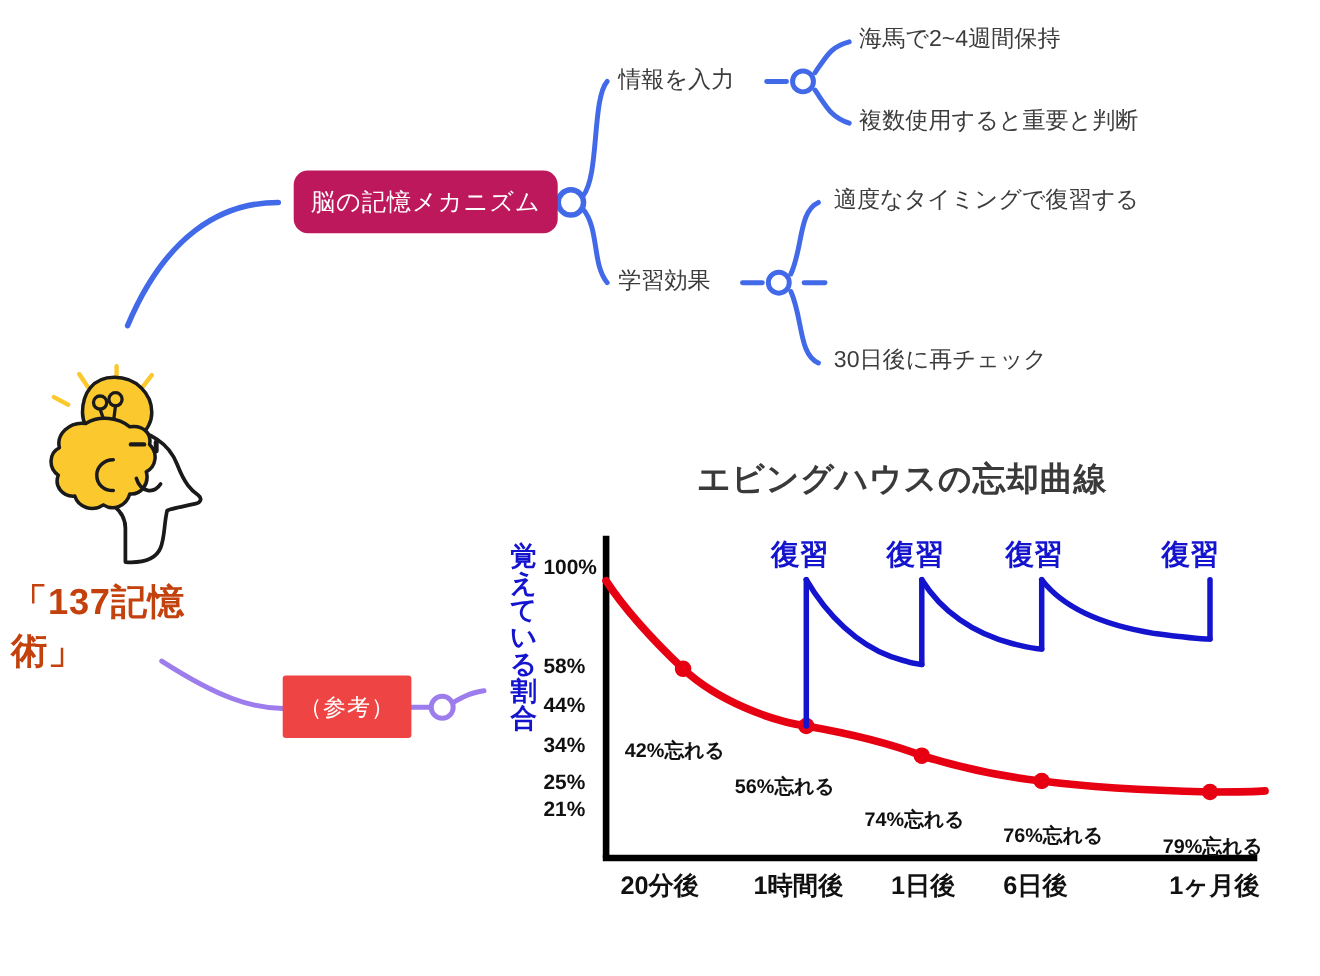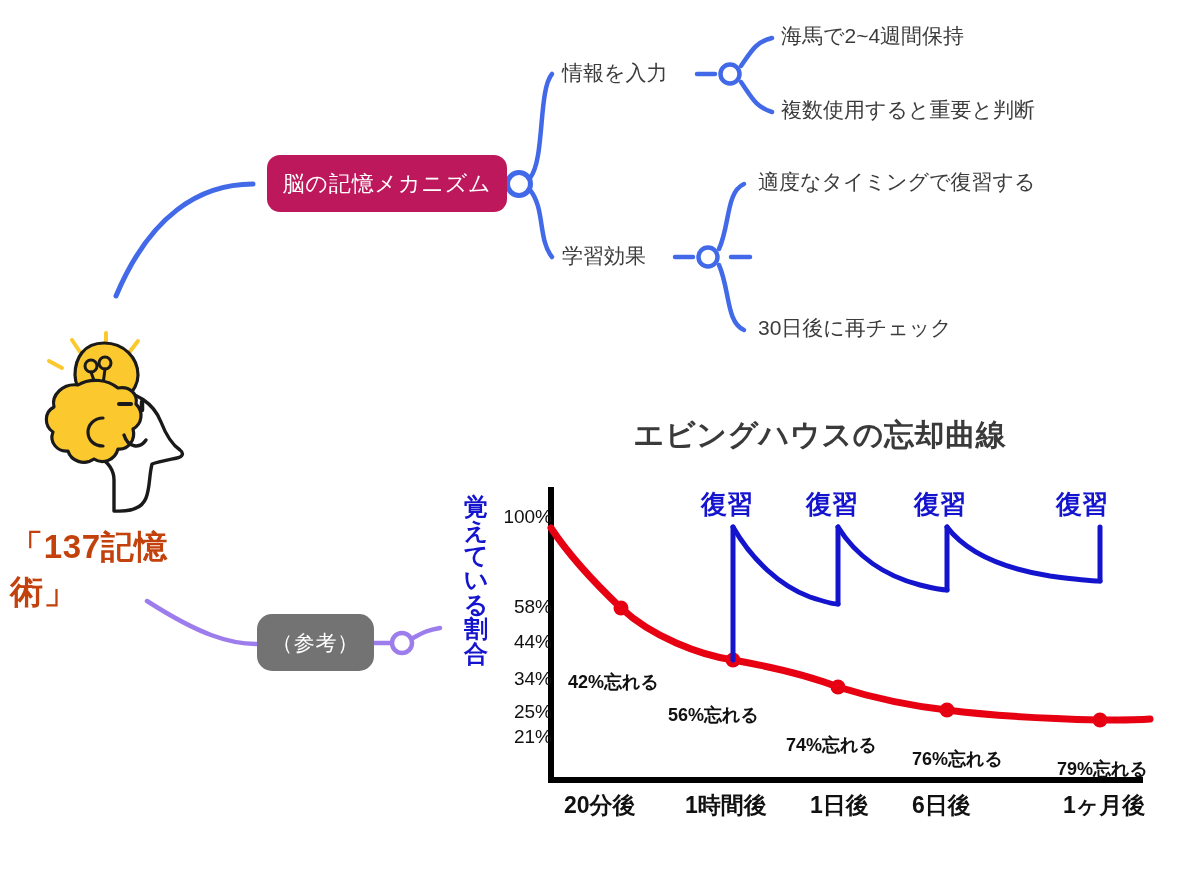--- a/index.html
+++ b/index.html
@@ -25,23 +25,23 @@
   }
   .node-main{
     left:253px;top:155px;width:240px;height:57px;
     background:#be185d;
     font-size:22px;
     border-radius:13px;
     margin-left:14px;
   }
   .node-ref{
     left:257px;top:614px;width:117px;height:57px;
-    background:#737373;
+    background:#ef4444;
     font-size:21px;
-    border-radius:15px;
+    border-radius:3px;
   }
 
   .branch-label{
     position:absolute;
     color:#3c3c3c;
     font-size:21px;
     white-space:nowrap;
     line-height:1;
   }
   .leaf-label{
@@ -77,22 +77,21 @@
     width:26px;
     color:#1414cf;
     font-size:24px;font-weight:bold;
     line-height:1.02;
     text-align:center;
     letter-spacing:0;
   }
   .ytick{
     position:absolute;
     color:#111111;
-    font-size:19px;font-weight:normal;
-    text-align:right;
+    font-size:19px;font-weight:bold;
     width:58px;
     white-space:nowrap;
   }
   .xtick{
     position:absolute;
     color:#111111;
     font-size:23px;font-weight:bold;
     white-space:nowrap;
   }
   .xaxis-title{

